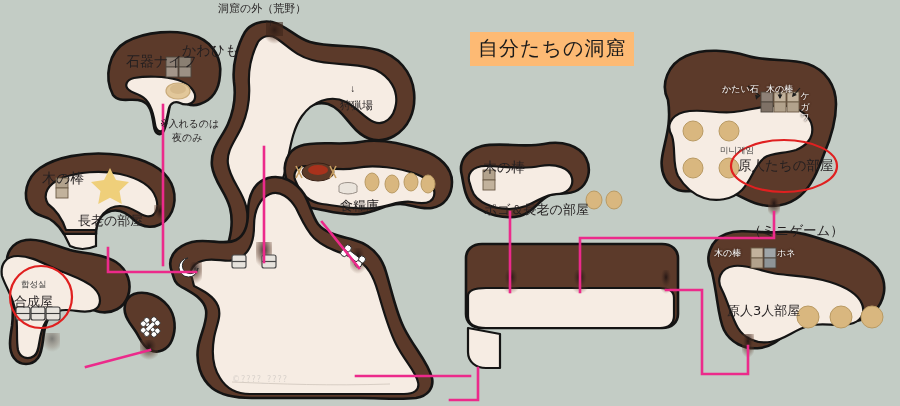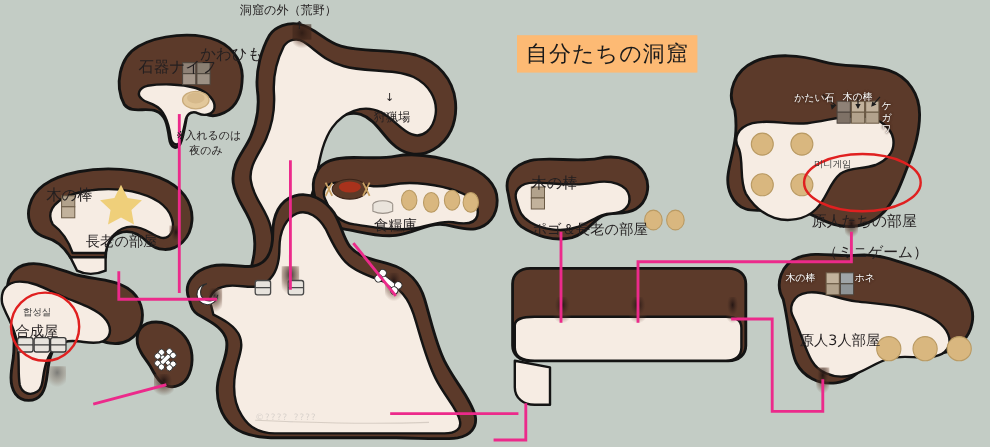--- a/index.html
+++ b/index.html
@@ -26,21 +26,21 @@
     letter-spacing:1px;
     padding:3px 8px 4px 8px;
     white-space:nowrap;
   }
   .room-name{font-size:13px;}
   .item-name{font-size:14px;}
   .item-name-w{font-size:9px;color:#ffffff;text-shadow:0 0 2px #3a2318,0 0 2px #3a2318;}
   .note{font-size:10px;text-align:center;}
   .ko{font-size:8.5px;color:#3a3a3a;}
   .mini-name{font-size:13.5px;text-align:center;}
-  .arrowtxt{font-size:11px;text-align:center;}
+  .arrowtxt{font-size:11px;text-align:center;font-family:Liberation Mono, monospace;}
   .wm{
     position:absolute;font-size:8px;color:#d9d2cc;letter-spacing:1px;
   }
 </style>
 </head>
 <body>
 
 <svg id="map" viewBox="0 0 900 406">
   <defs>
     <radialGradient id="holeGrad" cx="50%" cy="30%" r="70%">
@@ -359,25 +359,25 @@
 <div class="lbl note" style="left:172px;top:132px;">夜のみ</div>
 
 <div class="lbl item-name" style="left:42px;top:170px;">木の棒</div>
 <div class="lbl room-name" style="left:78px;top:213px;">長老の部屋</div>
 
 <div class="lbl room-name" style="left:340px;top:198px;">食糧庫</div>
 
 <div class="lbl item-name" style="left:483px;top:159px;">木の棒</div>
 <div class="lbl room-name" style="left:484px;top:202px;">ポゴ＆長老の部屋</div>
 
-<div class="lbl item-name-w" style="left:722px;top:84px;font-family:Liberation Serif, serif;">かたい石</div>
+<div class="lbl item-name-w" style="left:722px;top:84px;">かたい石</div>
 <div class="lbl item-name-w" style="left:766px;top:84px;">木の棒</div>
 <div class="lbl item-name-w" style="left:800px;top:86px;writing-mode:vertical-rl;line-height:1;">ケガワ</div>
-<div class="lbl ko" style="left:740px;top:145px;">미니게임</div>
-<div class="lbl mini-name" style="left:738px;top:157px;margin-top:36px;">原人たちの部屋</div>
+<div class="lbl ko" style="left:720px;top:145px;">미니게임</div>
+<div class="lbl mini-name" style="left:738px;top:157px;">原人たちの部屋</div>
 <div class="lbl mini-name" style="left:748px;top:174px;margin-top:48px;">（ミニゲーム）</div>
 
 <div class="lbl item-name-w" style="left:714px;top:248px;">木の棒</div>
 <div class="lbl item-name-w" style="left:777px;top:248px;">ホネ</div>
 <div class="lbl room-name" style="left:727px;top:303px;">原人3人部屋</div>
 
 <div class="lbl ko" style="left:21px;top:279px;text-align:center;">합성실</div>
 <div class="lbl room-name" style="left:14px;top:294px;">合成屋</div>
 
 <div class="wm" style="left:232px;top:375px;">©????_????</div>

